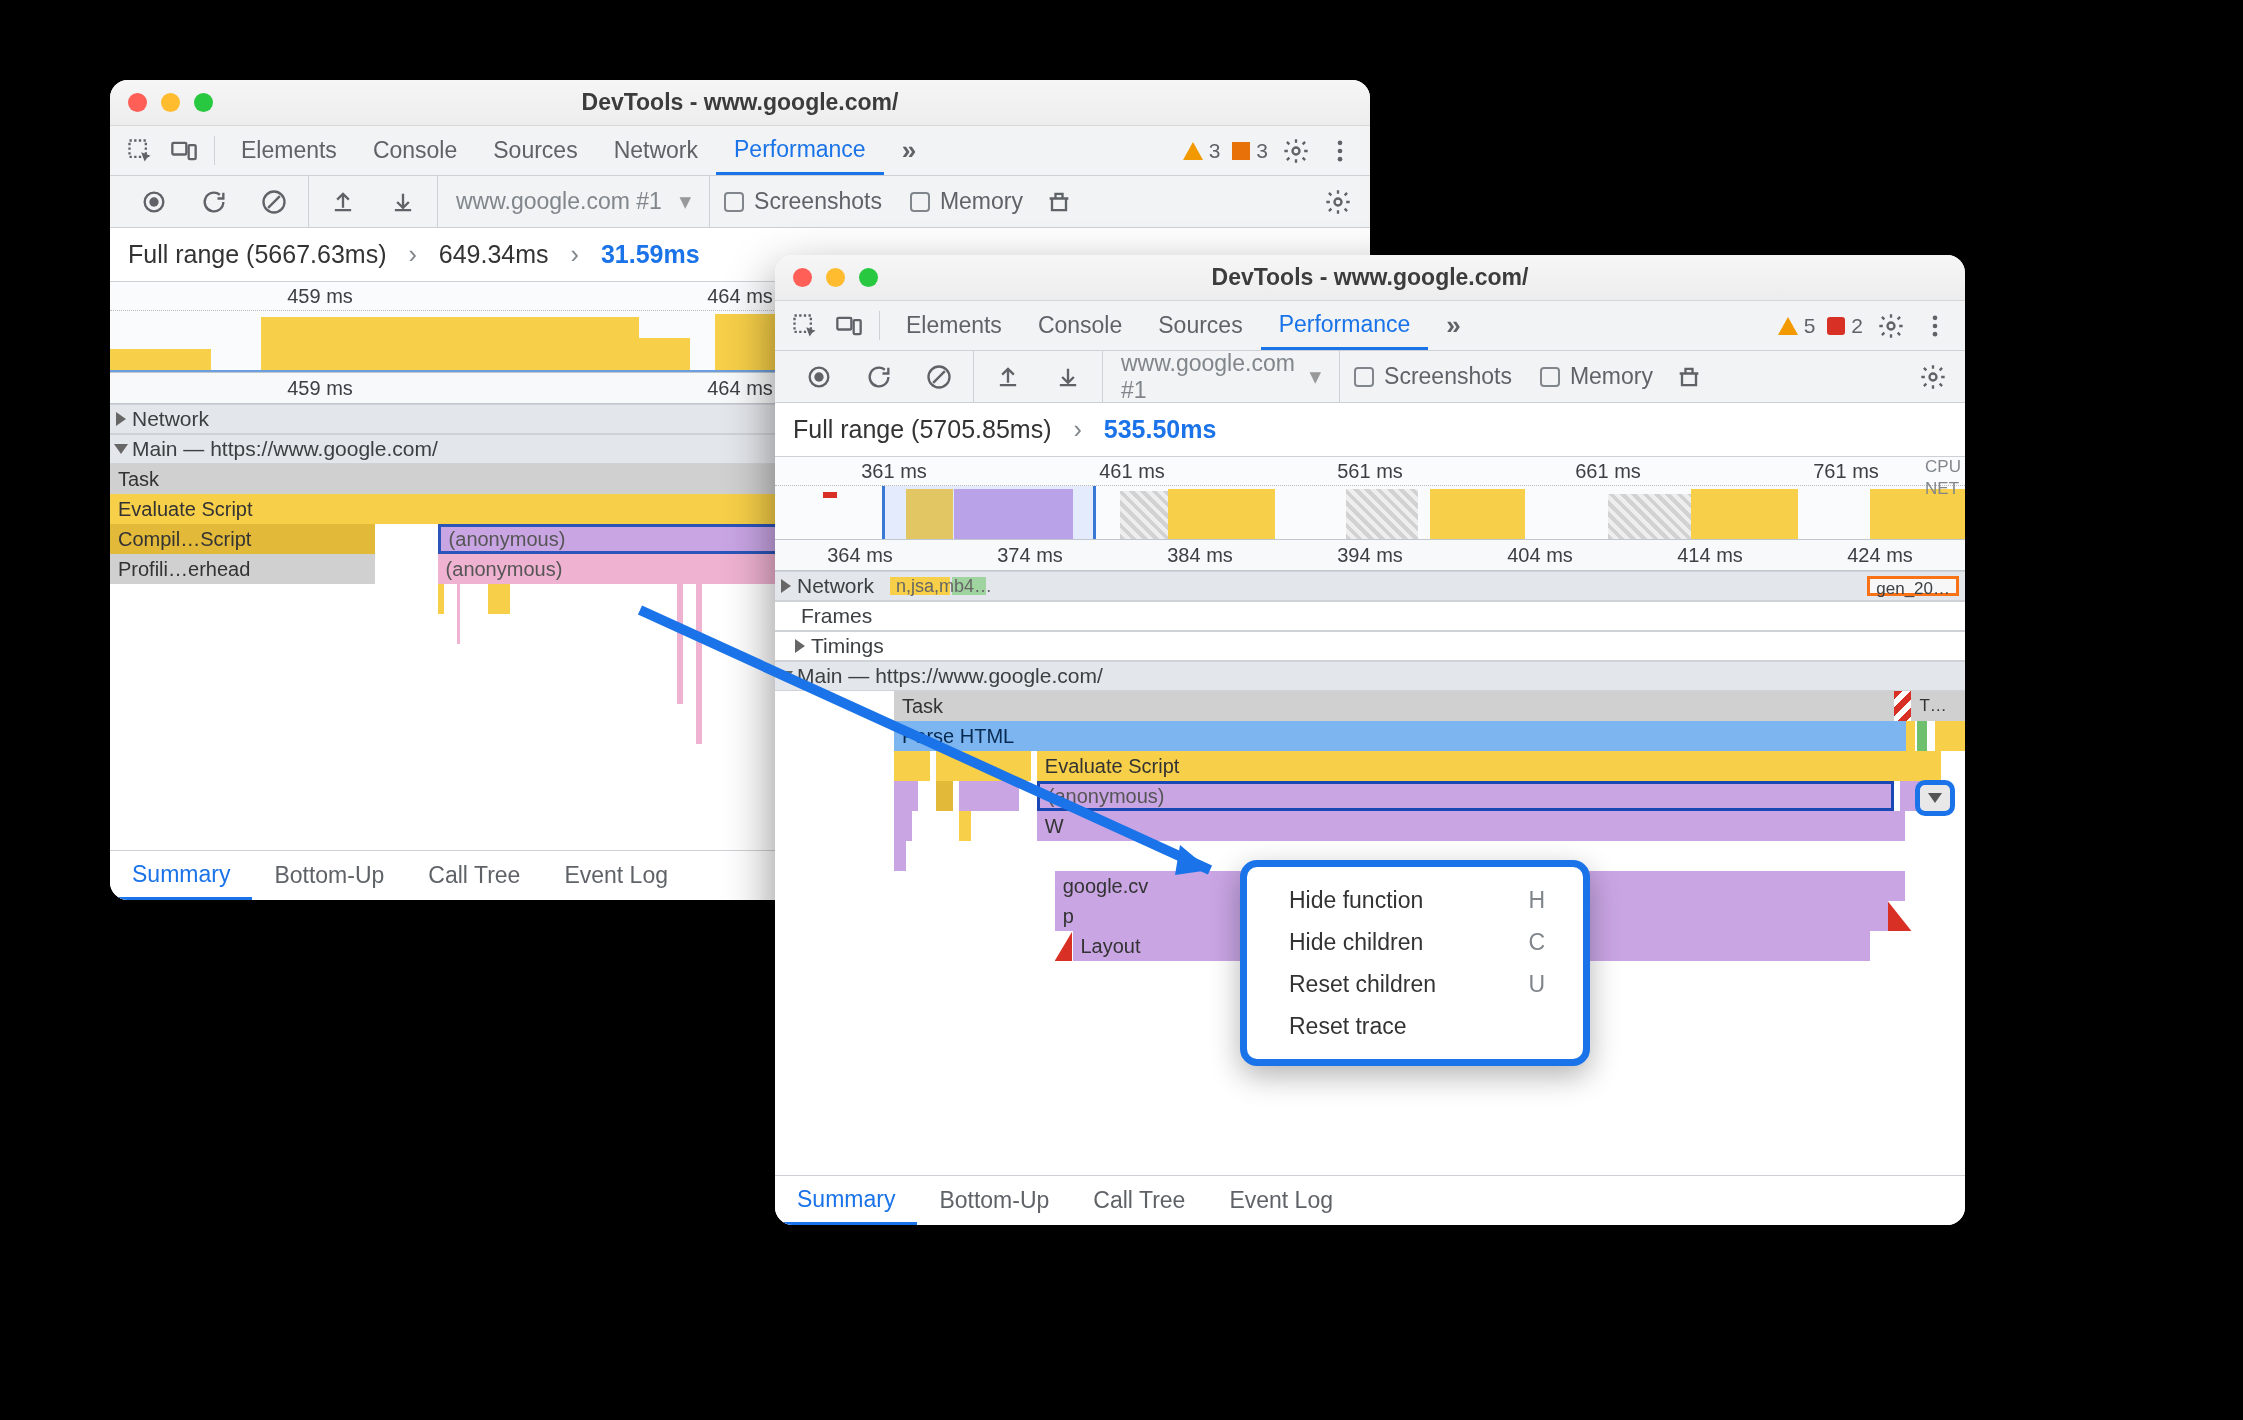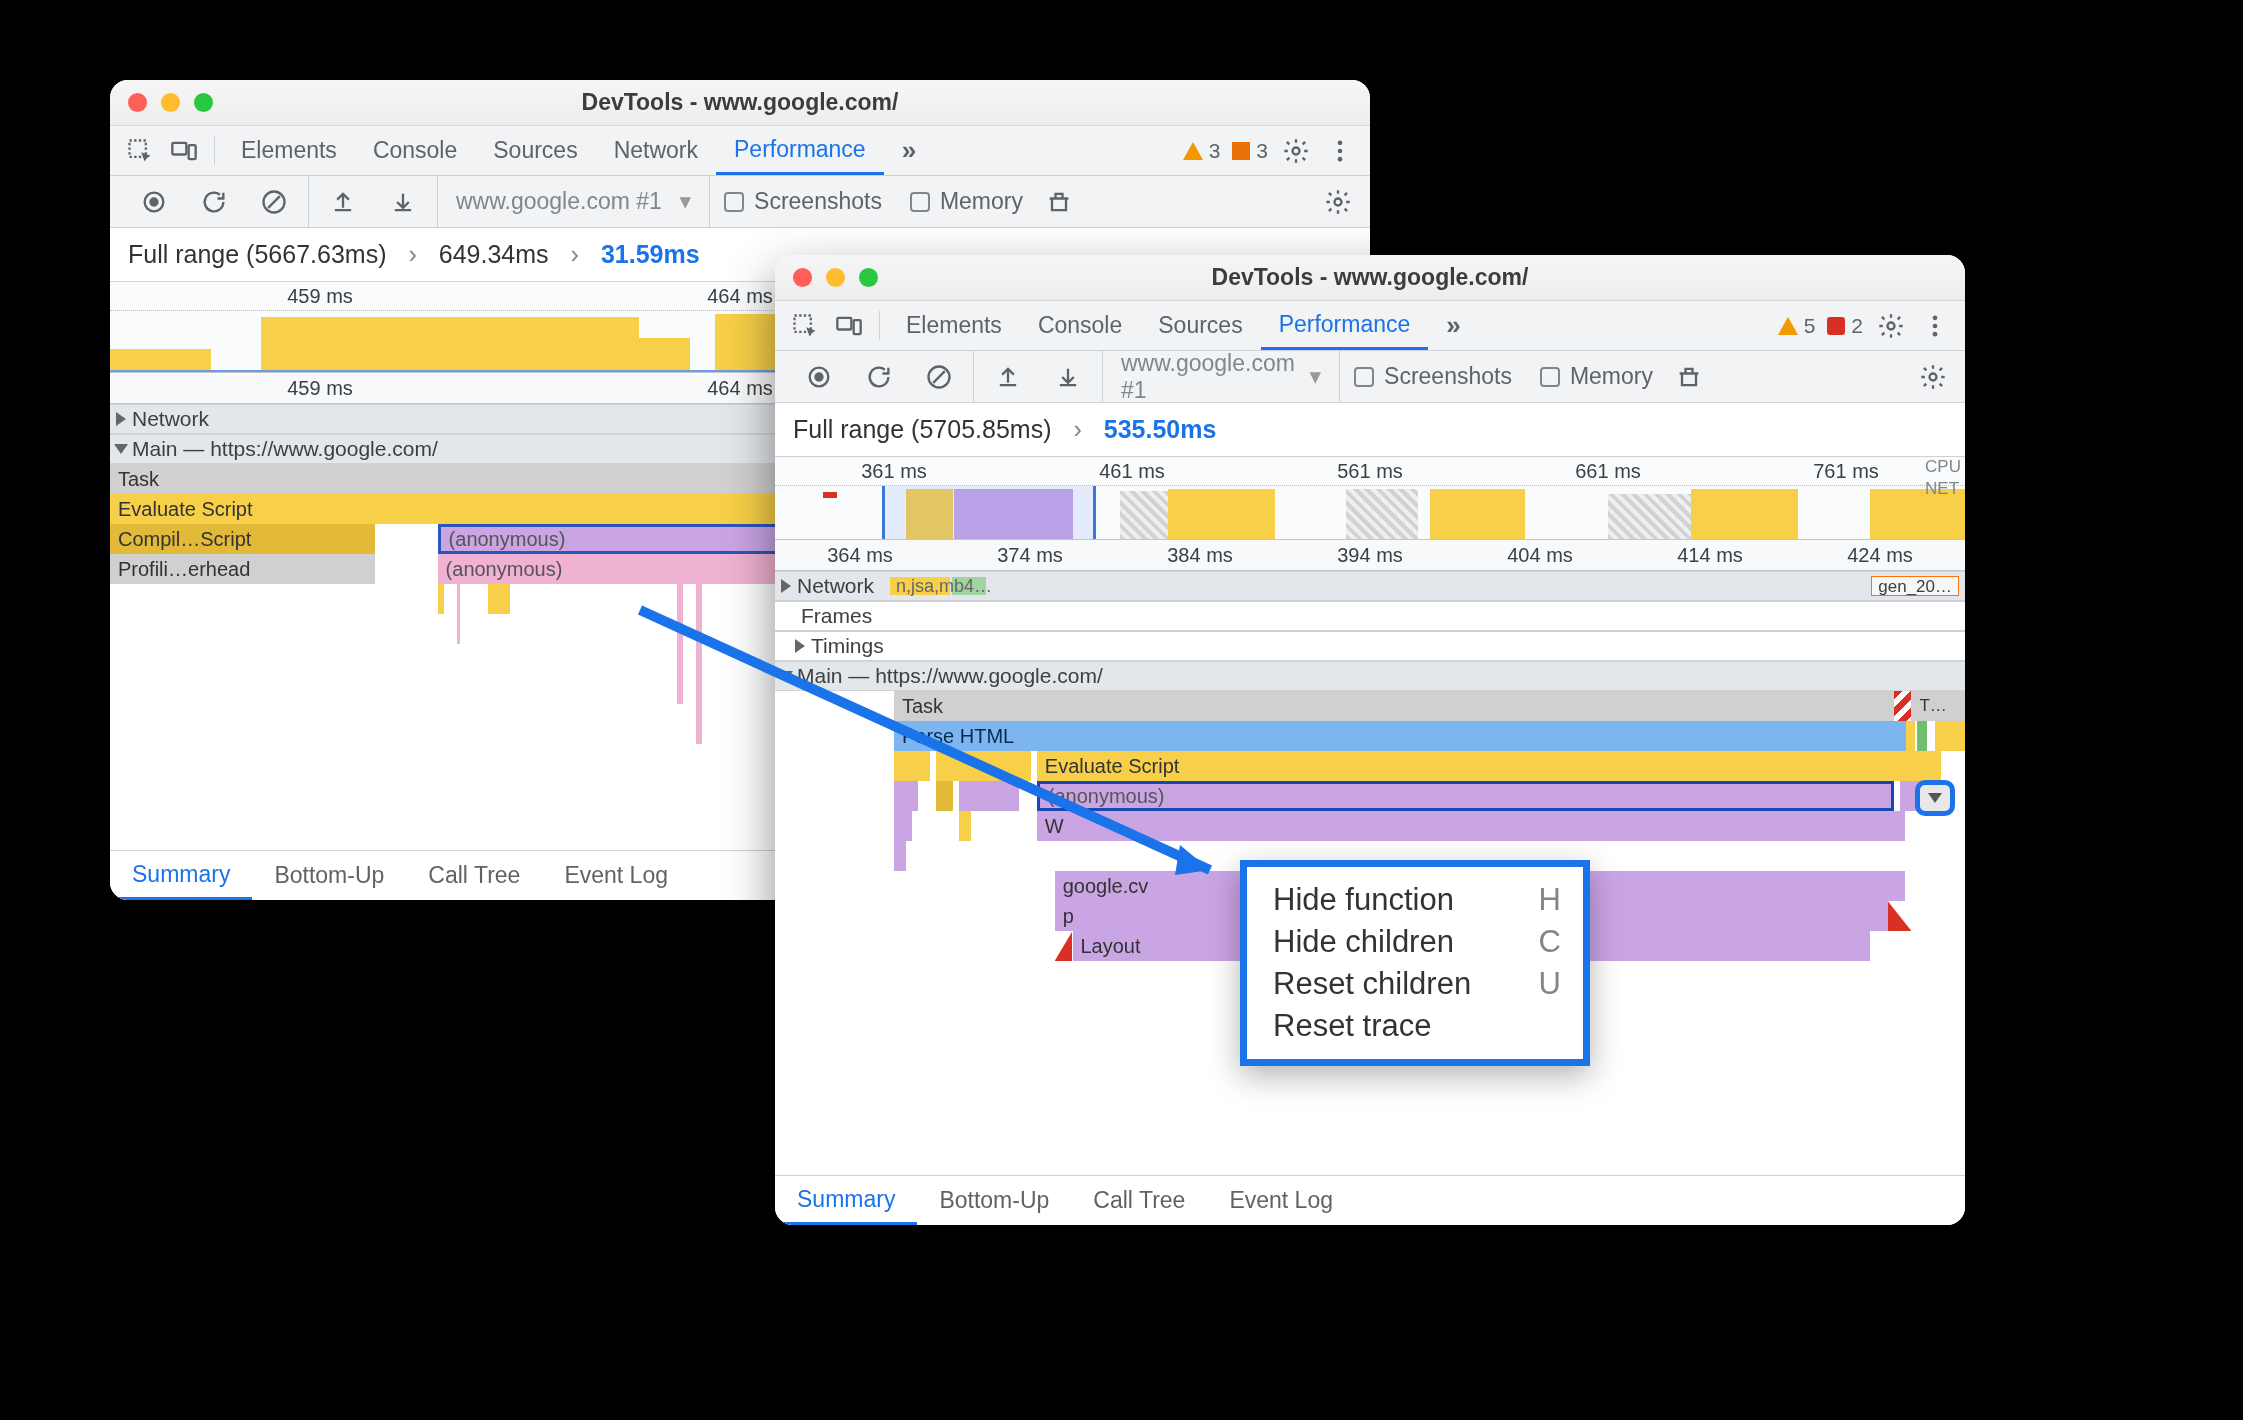--- a/index.html
+++ b/index.html
@@ -79,24 +79,24 @@
   .tri.down{transform:rotate(90deg);}
   .flame-row{height:30px;position:relative;font-size:20px;color:#333;}
   .seg{position:absolute;top:0;height:100%;display:flex;align-items:center;padding-left:8px;overflow:hidden;white-space:nowrap;}
 
   .bottom-tabs{position:absolute;bottom:0;left:0;right:0;height:50px;border-top:1px solid var(--border);
     display:flex;align-items:center;font-size:23px;background:#fff;}
   .bottom-tabs .btab{padding:0 22px;height:100%;display:flex;align-items:center;color:#5f6368;}
   .bottom-tabs .btab.active{color:var(--blue);border-bottom:3px solid var(--blue);}
 
   .ctx-menu{
-    position:absolute;background:#fff;border-radius:0;
+    position:absolute;background:#fff;border-radius:17px;
     box-shadow:0 10px 30px rgba(0,0,0,.3);
     border:7px solid var(--blue);
-    padding:12px 0;font-size:31px;z-index:30;
+    padding:12px 16px;font-size:23px;z-index:30;
   }
   .ctx-row{display:flex;justify-content:space-between;align-items:center;height:42px;padding:0 22px 0 26px;gap:30px;}
   .ctx-row.disabled{color:#a9adb1;}
   .ctx-key{color:#80868b;}
   .drop-pill{position:absolute;width:40px;height:36px;border:5px solid var(--blue);border-radius:10px;
     display:flex;align-items:center;justify-content:center;z-index:26;background:#e8e8e8;}
   .drop-pill .carrot{width:0;height:0;border-left:7px solid transparent;border-right:7px solid transparent;border-top:10px solid #555;}
 
   .arrow-connector{position:absolute;z-index:15;pointer-events:none;}
   .arrow-connector line{stroke:var(--blue);stroke-width:10;}
@@ -479,21 +479,21 @@
 
   <div class="panel" style="position:relative;">
     <div class="track-head">
       <div class="tri"></div>
         <span>Network</span>
       <div style="position:absolute;left:115px;display:flex;align-items:center;height:100%;">
         <div style="width:60px;height:18px;background:#f7cf48;margin-right:2px;"></div>
         <div style="width:34px;height:18px;background:#9fd39f;color:#333;font-size:16px;overflow:hidden;"></div>
         <span style="font-size:18px;color:#666;margin-left:-90px;">n,jsa,mb4…</span>
       </div>
-      <div style="position:absolute;right:6px;height:20px;border:1px solid #f97316;padding:0 6px;font-size:17px;background:#f7f7f7;">gen_20…</div>
+      <div style="position:absolute;right:6px;height:20px;border:3px solid #f97316;padding:0 6px;font-size:17px;background:#f7f7f7;">gen_20…</div>
     </div>
     <div class="track-head" style="background:#fff;"> 
         <span style="width:14px;"></span>
         <span>Frames</span>
       </div>
     <div class="track-head" style="background:#fff;padding-left:20px;">
         <div class="tri"></div>
         <span>Timings</span>
       </div>
     <div class="track-head">

